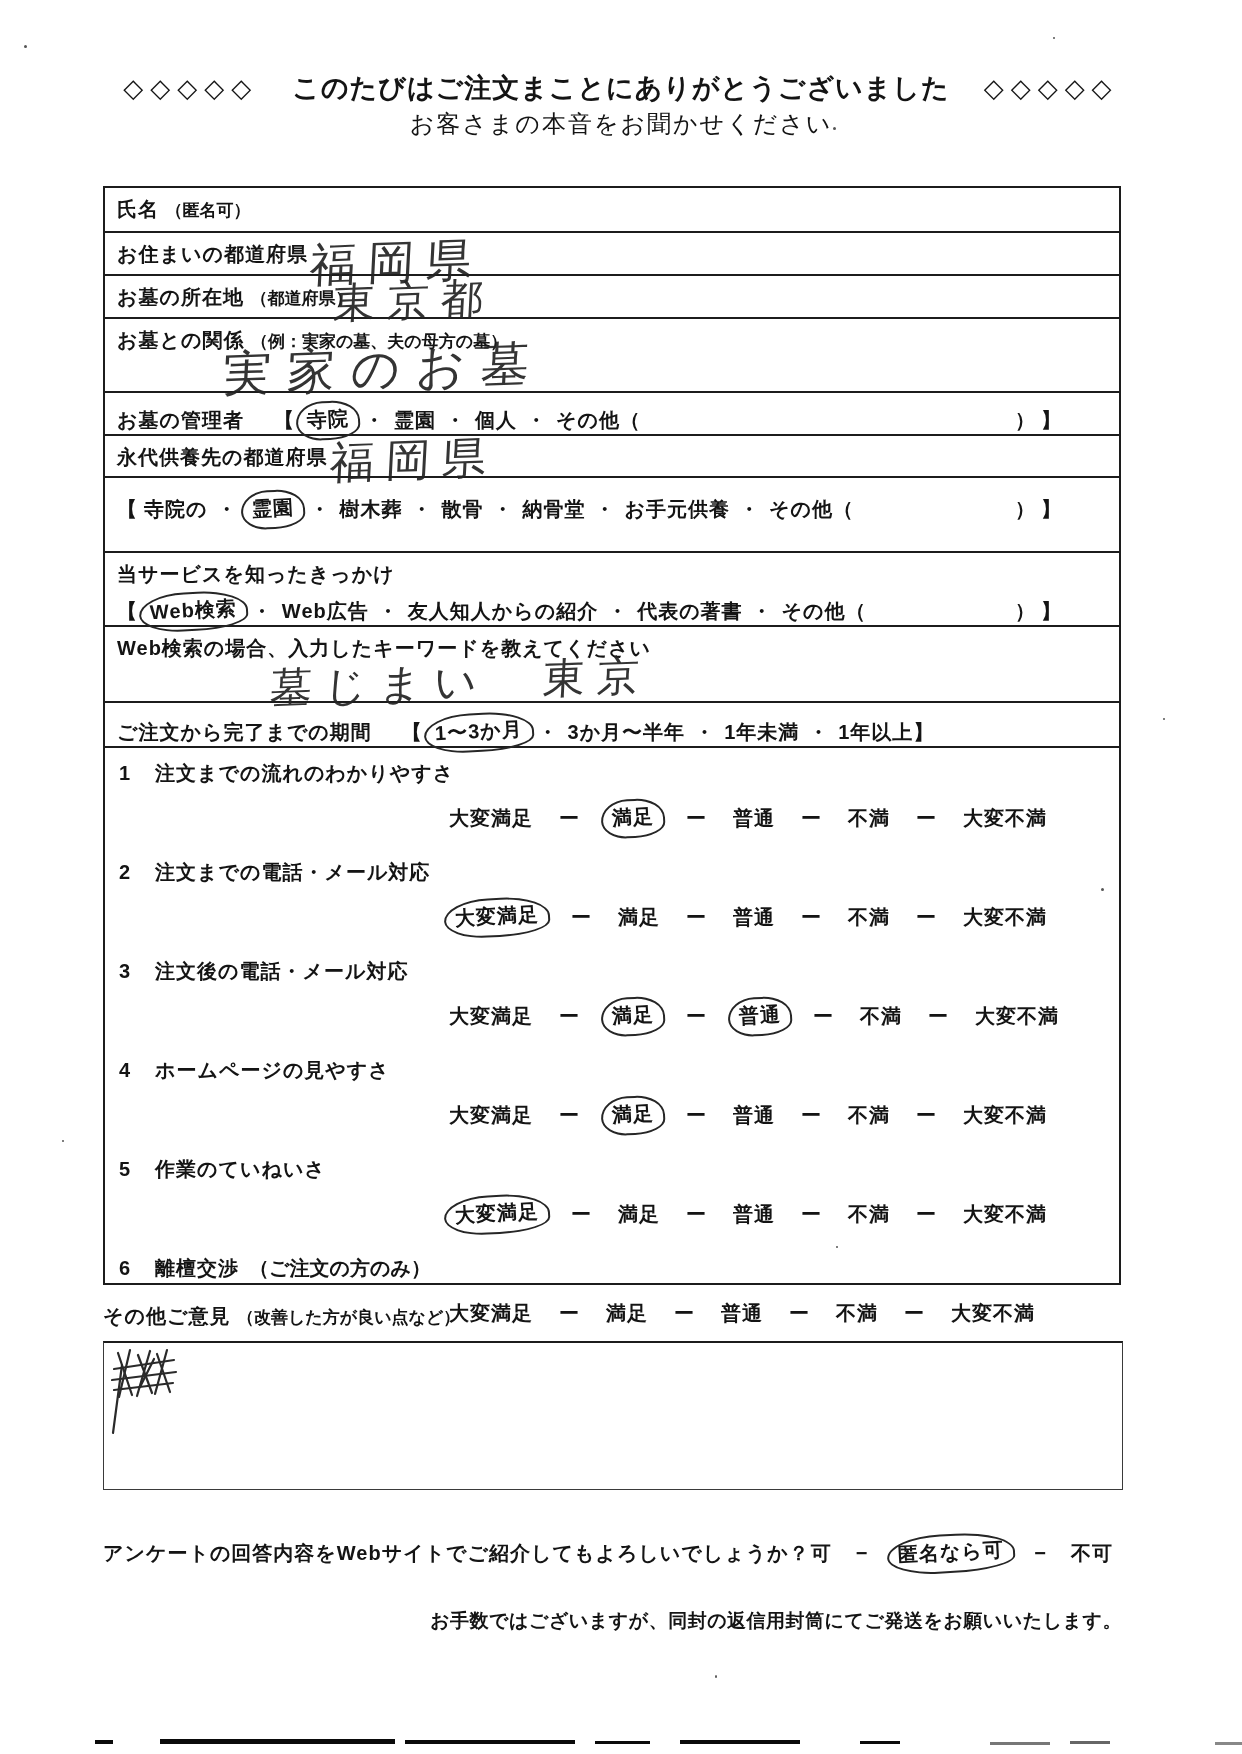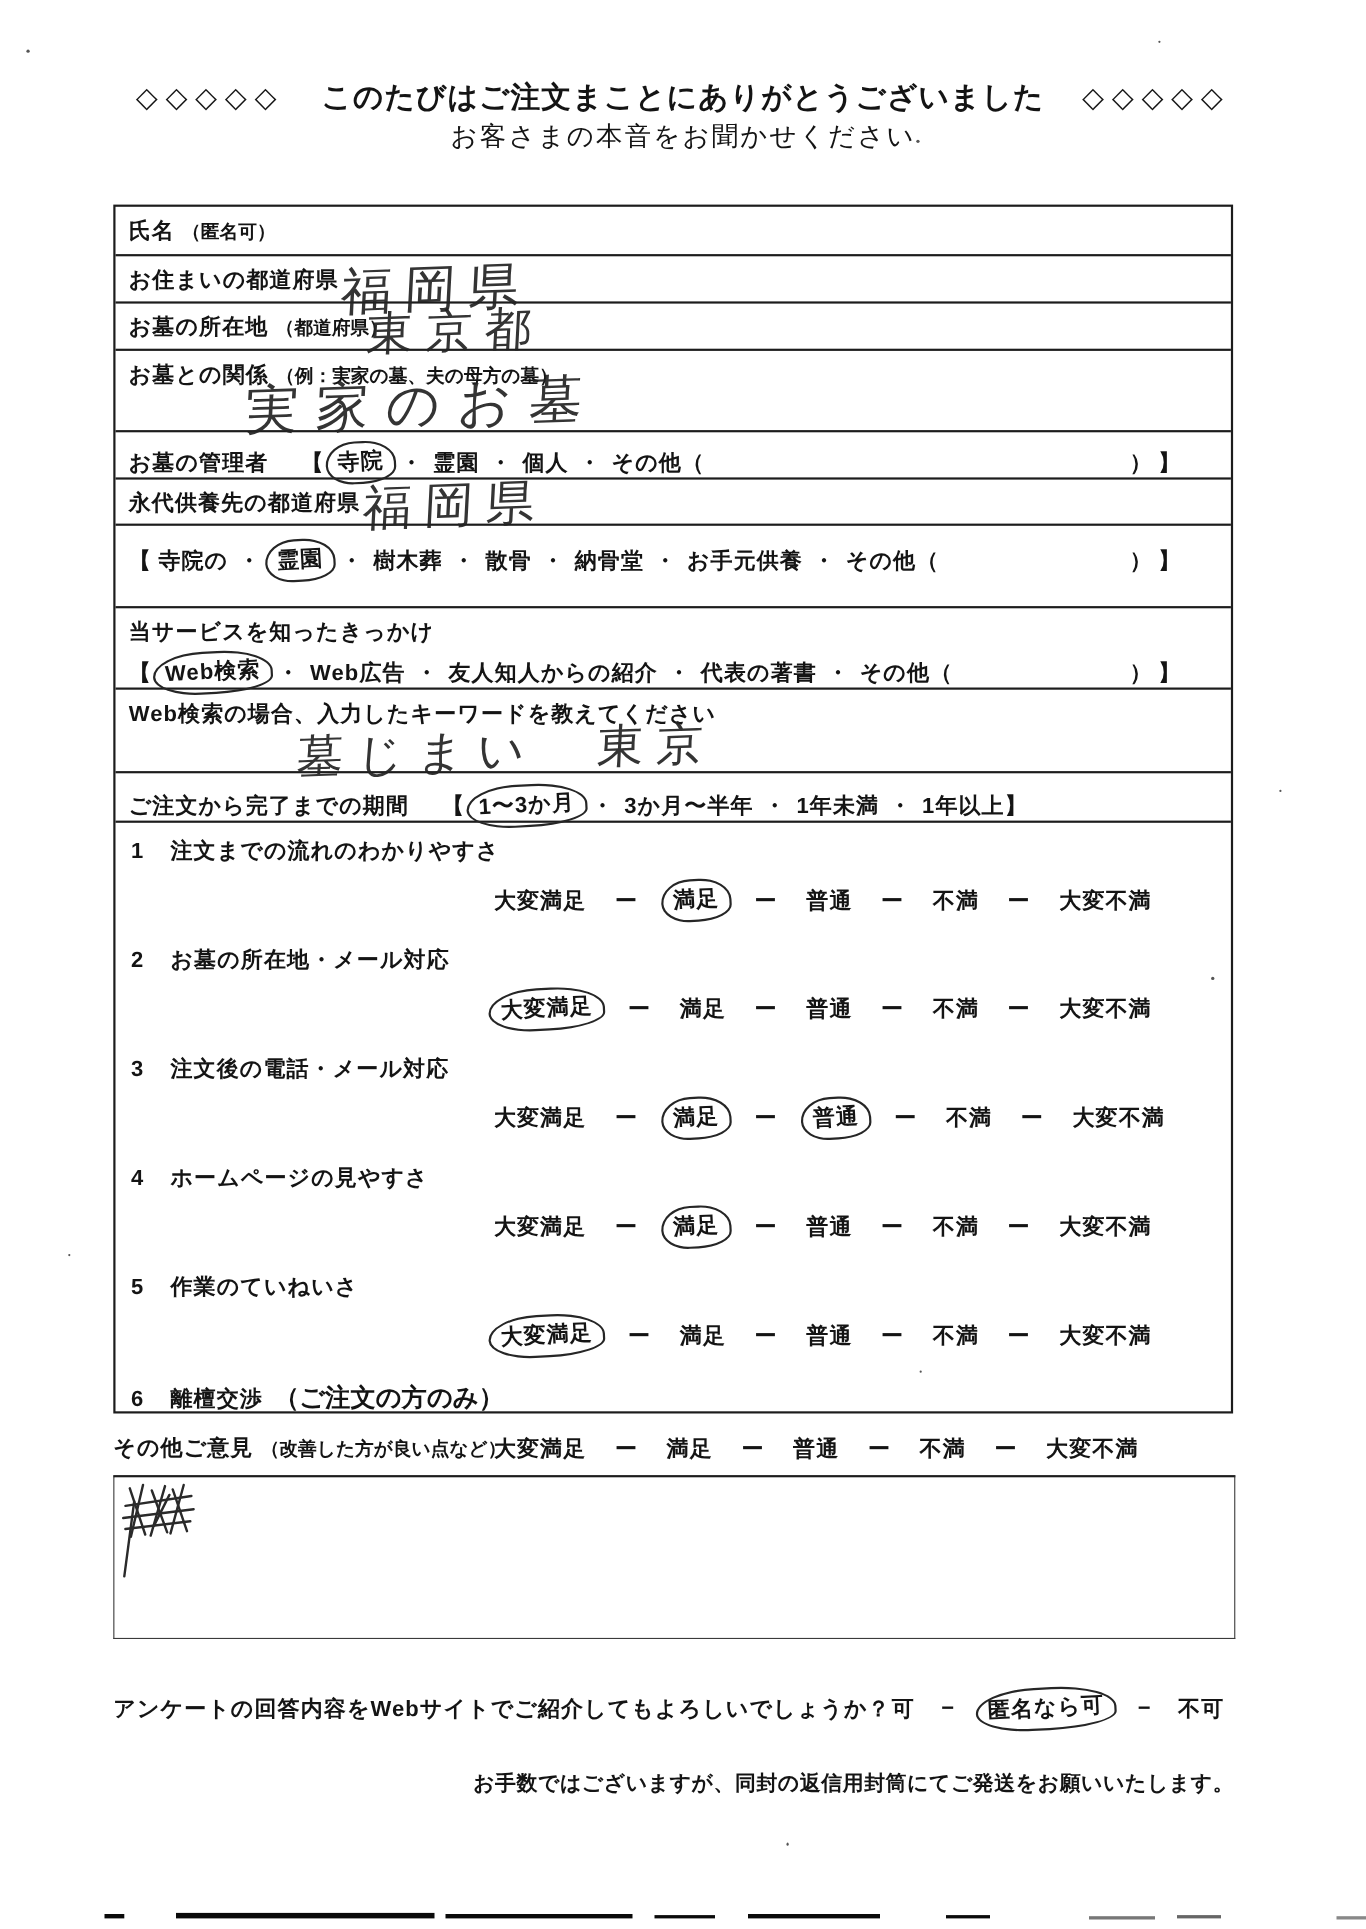--- a/index.html
+++ b/index.html
@@ -19,21 +19,21 @@
     position:absolute;top:108px;left:0;width:100%;text-align:center;
     font-size:24px;font-weight:normal;letter-spacing:2px;
   }
   
   .form-table{
     position:absolute;left:103px;top:186px;width:1018px;
     border:2px solid #1c1c1c;box-sizing:border-box;background:transparent;
   }
   .row{
     position:relative;border-bottom:2px solid #1c1c1c;box-sizing:border-box;
-    padding:8px 14px 0 12px;font-size:20px;font-weight:bold;letter-spacing:1px;
+    padding:8px 26px 0 12px;font-size:20px;font-weight:bold;letter-spacing:1px;
   }
   .row:last-child{border-bottom:none;}
   .lbl{font-weight:bold;}
   .note{font-size:17px;font-weight:bold;letter-spacing:0;}
   .h44{height:45px;} .h43{height:43px;} .h42{height:42px;}
   .h74{height:74px;} .h75{height:75px;} .h76{height:76px;}
   .opt-line{display:flex;align-items:flex-end;white-space:nowrap;}
   .opt-line .sep{margin:0 9px;font-weight:bold;}
   .opt-line .bracket{margin-right:6px;}
   .opt-line .spacer{flex:1;}
@@ -51,21 +51,21 @@
   .hw{
     position:absolute;z-index:4;font-weight:normal;color:#232323;
     transform:rotate(-2deg) skewX(-5deg);letter-spacing:12px;line-height:1;
     white-space:nowrap;opacity:.92;
   }
   
   .ratings{padding:12px 0 0 14px;height:535px;}
   .rating-item{margin-bottom:10px;}
   .r-head{display:flex;align-items:baseline;font-size:20px;font-weight:bold;letter-spacing:1px;}
   .r-num{width:36px;}
-  .r-note{font-size:23px;margin-left:10px;letter-spacing:0;}
+  .r-note{font-size:20px;margin-left:10px;letter-spacing:0;}
   .r-scale{
     display:flex;align-items:center;gap:26px;margin:18px 0 27px 330px;
     font-size:20px;font-weight:bold;white-space:nowrap;letter-spacing:1px;
   }
   .r-scale .dash{font-weight:bold;}
   .rating-item:last-child .r-scale{margin-bottom:0;}
   
   .other-label{position:absolute;left:103px;top:1303px;font-size:20px;font-weight:bold;letter-spacing:1px;}
   .comment-box{
     position:absolute;left:103px;top:1341px;width:1020px;height:149px;
@@ -213,21 +213,21 @@
           <span class="dash">ー</span>
           <span>不満</span>
           <span class="dash">ー</span>
           <span>大変不満</span>
         </div>
       </div>
 
       <div class="rating-item">
         <div class="r-head">
           <span class="r-num">2</span>
-          <span>お墓の所在地・メール対応</span>
+          <span>注文までの電話・メール対応</span>
         </div>
         <div class="r-scale">
           <span class="circled">大変満足</span>
           <span class="dash">ー</span>
           <span>満足</span>
           <span class="dash">ー</span>
           <span>普通</span>
           <span class="dash">ー</span>
           <span>不満</span>
           <span class="dash">ー</span>

